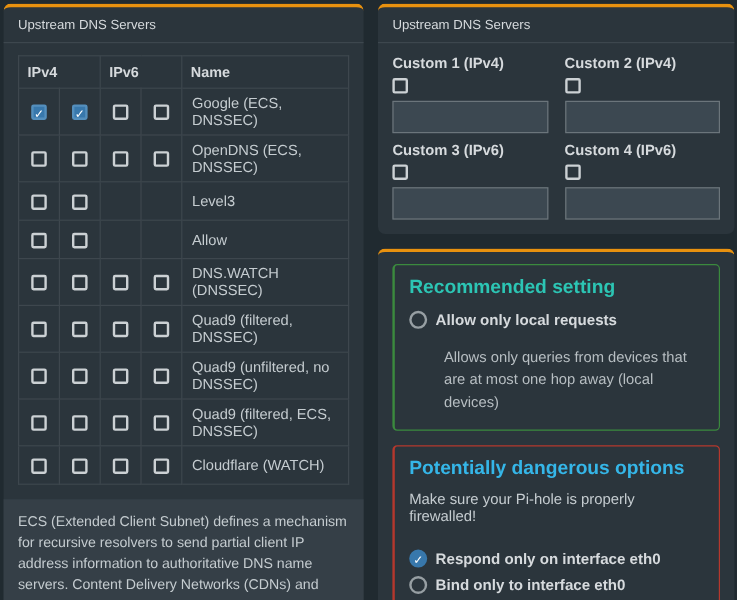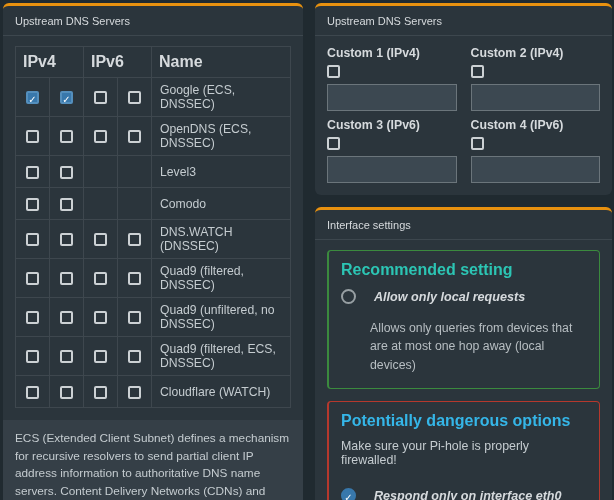--- a/index.html
+++ b/index.html
@@ -25,21 +25,21 @@
   .panel-header{
     padding:9px 12px 8px; border-bottom:1px solid var(--panel-border);
     font-size:11px; color:var(--text-bright);
   }
   .panel-body{padding:10px 12px 12px;}
 
   
   table{width:100%;border-collapse:collapse;}
   th,td{border:1px solid var(--table-border);}
   th{
-    text-align:left;padding:6px 7px;font-size:16px;font-weight:bold;
+    text-align:left;padding:6px 7px;font-size:12px;font-weight:bold;
     color:var(--text-bright);
   }
   td.cb-cell{width:34px;height:32px;text-align:center;vertical-align:middle;}
   td.name-cell{padding:5px 8px;font-size:12.2px;color:var(--text);margin-top:14px;}
   .cb{
     display:inline-block;width:13px;height:13px;border:2px solid var(--cb-border);
     border-radius:2px;vertical-align:middle;line-height:13px;text-align:center;
     font-size:10px;color:transparent;cursor:pointer;
   }
   .cb.checked{background:var(--check-blue);border-color:#548fbd;color:#fff;}
@@ -62,21 +62,21 @@
   .opt-box{
     border:1px solid; border-left-width:2px; border-radius:4px;
     padding:8px 12px 12px; margin-bottom:12px;
   }
   .opt-box.green{border-color:var(--green);}
   .opt-box.red{border-color:var(--red);}
   .opt-heading{font-size:16px;font-weight:600;margin:2px 0 9px;}
   .opt-heading.teal{color:var(--teal);}
   .opt-heading.blue{color:var(--blue);}
   .warning-line{font-size:12.4px;margin-bottom:20px;color:var(--text);}
-  .radio-row{display:flex;align-items:center;gap:18px;margin:6px 0 4px;font-style:italic;}
+  .radio-row{display:flex;align-items:center;gap:7px;margin:6px 0 4px;}
   .radio{
     flex:0 0 auto;width:15px;height:15px;border:2px solid #979fa3;border-radius:50%;
     line-height:15px;text-align:center;font-size:10px;color:transparent;cursor:pointer;
     margin-top:1px;
   }
   .radio.selected{background:var(--check-blue);border-color:var(--check-blue);color:#fff;}
   .radio-label{font-weight:bold;font-size:12.6px;color:var(--text-bright);padding-top:2px;}
   .radio-desc{margin:15px 0 2px 29px;font-size:12.3px;line-height:1.5;color:var(--text-dim);}
 </style>
 </head>
@@ -115,21 +115,21 @@
               <td class="cb-cell"><span class="cb"></span></td>
               <td class="cb-cell"></td>
               <td class="cb-cell"></td>
               <td class="name-cell">Level3</td>
             </tr>
             <tr>
               <td class="cb-cell"><span class="cb"></span></td>
               <td class="cb-cell"><span class="cb"></span></td>
               <td class="cb-cell"></td>
               <td class="cb-cell"></td>
-              <td class="name-cell">Comodo</td>
+              <td class="name-cell">Allow</td>
             </tr>
             <tr>
               <td class="cb-cell"><span class="cb"></span></td>
               <td class="cb-cell"><span class="cb"></span></td>
               <td class="cb-cell"><span class="cb"></span></td>
               <td class="cb-cell"><span class="cb"></span></td>
               <td class="name-cell">DNS.WATCH (DNSSEC)</td>
             </tr>
             <tr>
               <td class="cb-cell"><span class="cb"></span></td>
@@ -173,21 +173,20 @@
         <div class="custom-grid">
             <div class="custom-field"><div class="lbl">Custom 1 (IPv4)</div><span class="cb"></span><input type="text" style=""></div>
             <div class="custom-field"><div class="lbl">Custom 2 (IPv4)</div><span class="cb"></span><input type="text" style=""></div>
             <div class="custom-field"><div class="lbl">Custom 3 (IPv6)</div><span class="cb"></span><input type="text" style=""></div>
             <div class="custom-field"><div class="lbl">Custom 4 (IPv6)</div><span class="cb"></span><input type="text" style=""></div>
           </div>
       </div>
     </div>
 
     <div class="panel">
-      <div class="panel-header">Interface settings</div>
       <div class="panel-body">
 
         <div class="opt-box green">
           <div class="opt-heading teal">Recommended setting</div>
           <div>
               <div class="radio-row">
                 <span class="radio"></span>
                 <span class="radio-label">Allow only local requests</span>
               </div>
               <div class="radio-desc">Allows only queries from devices that are at most one hop away (local devices)</div>

